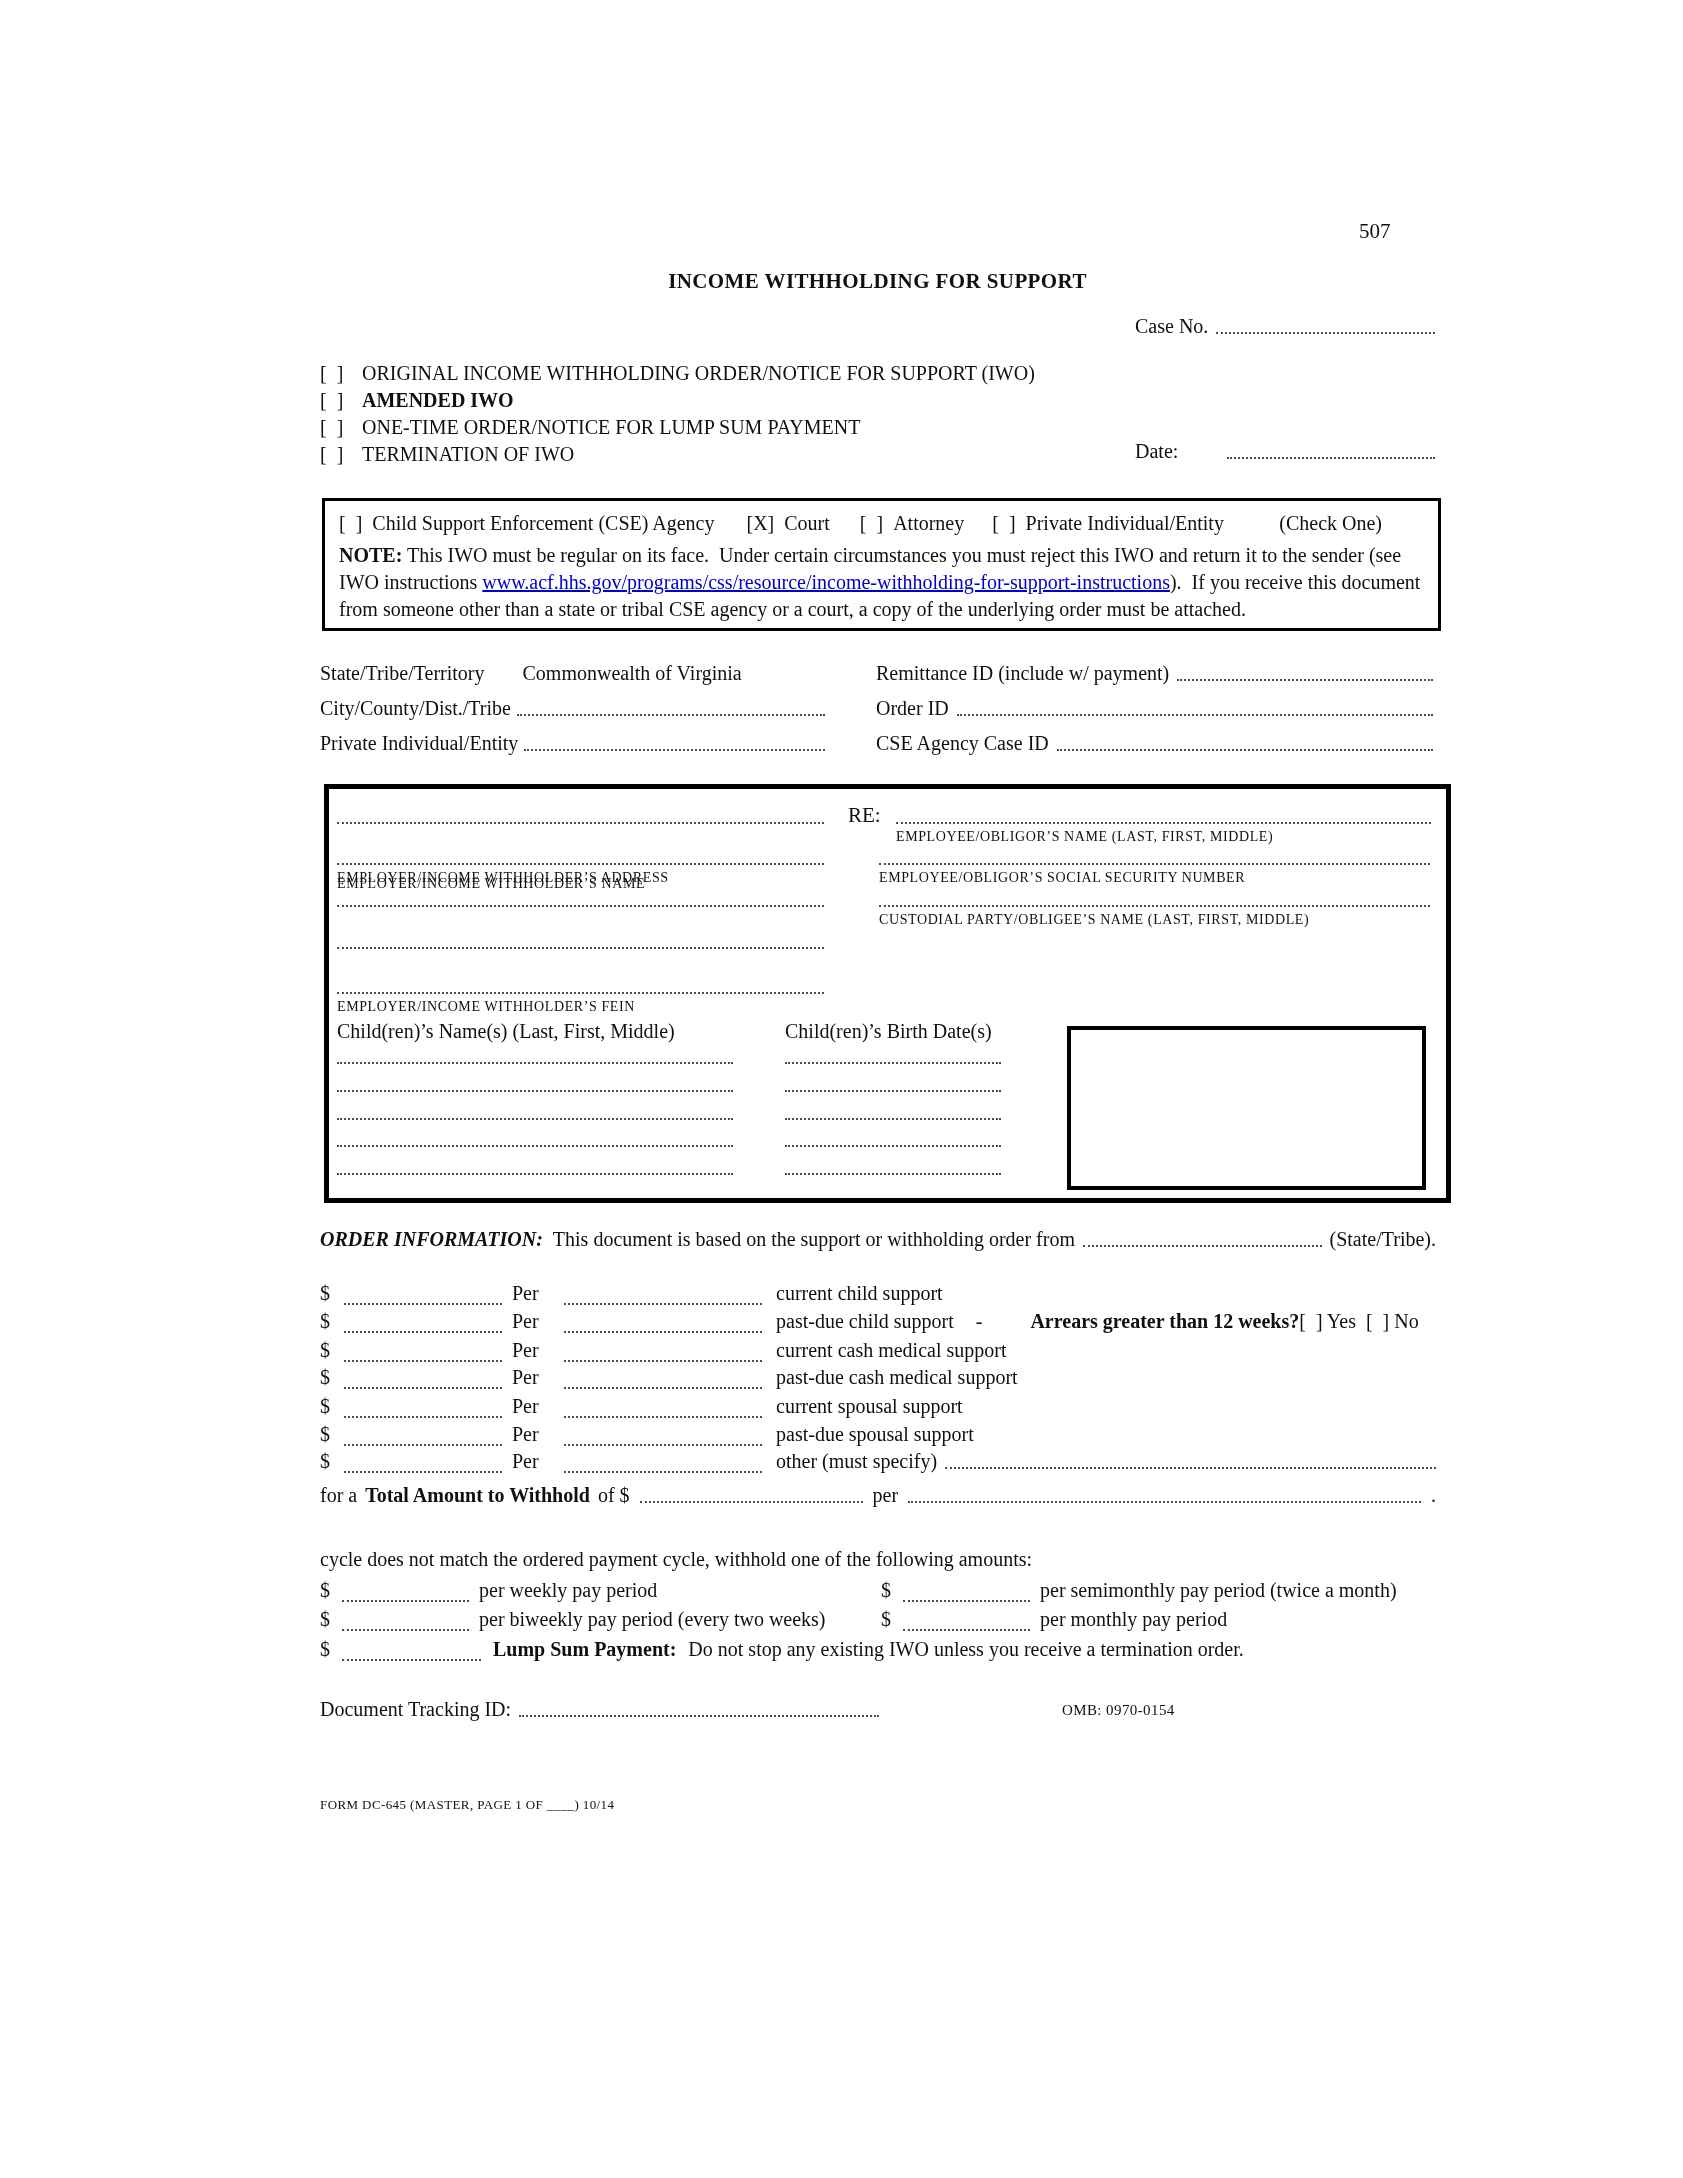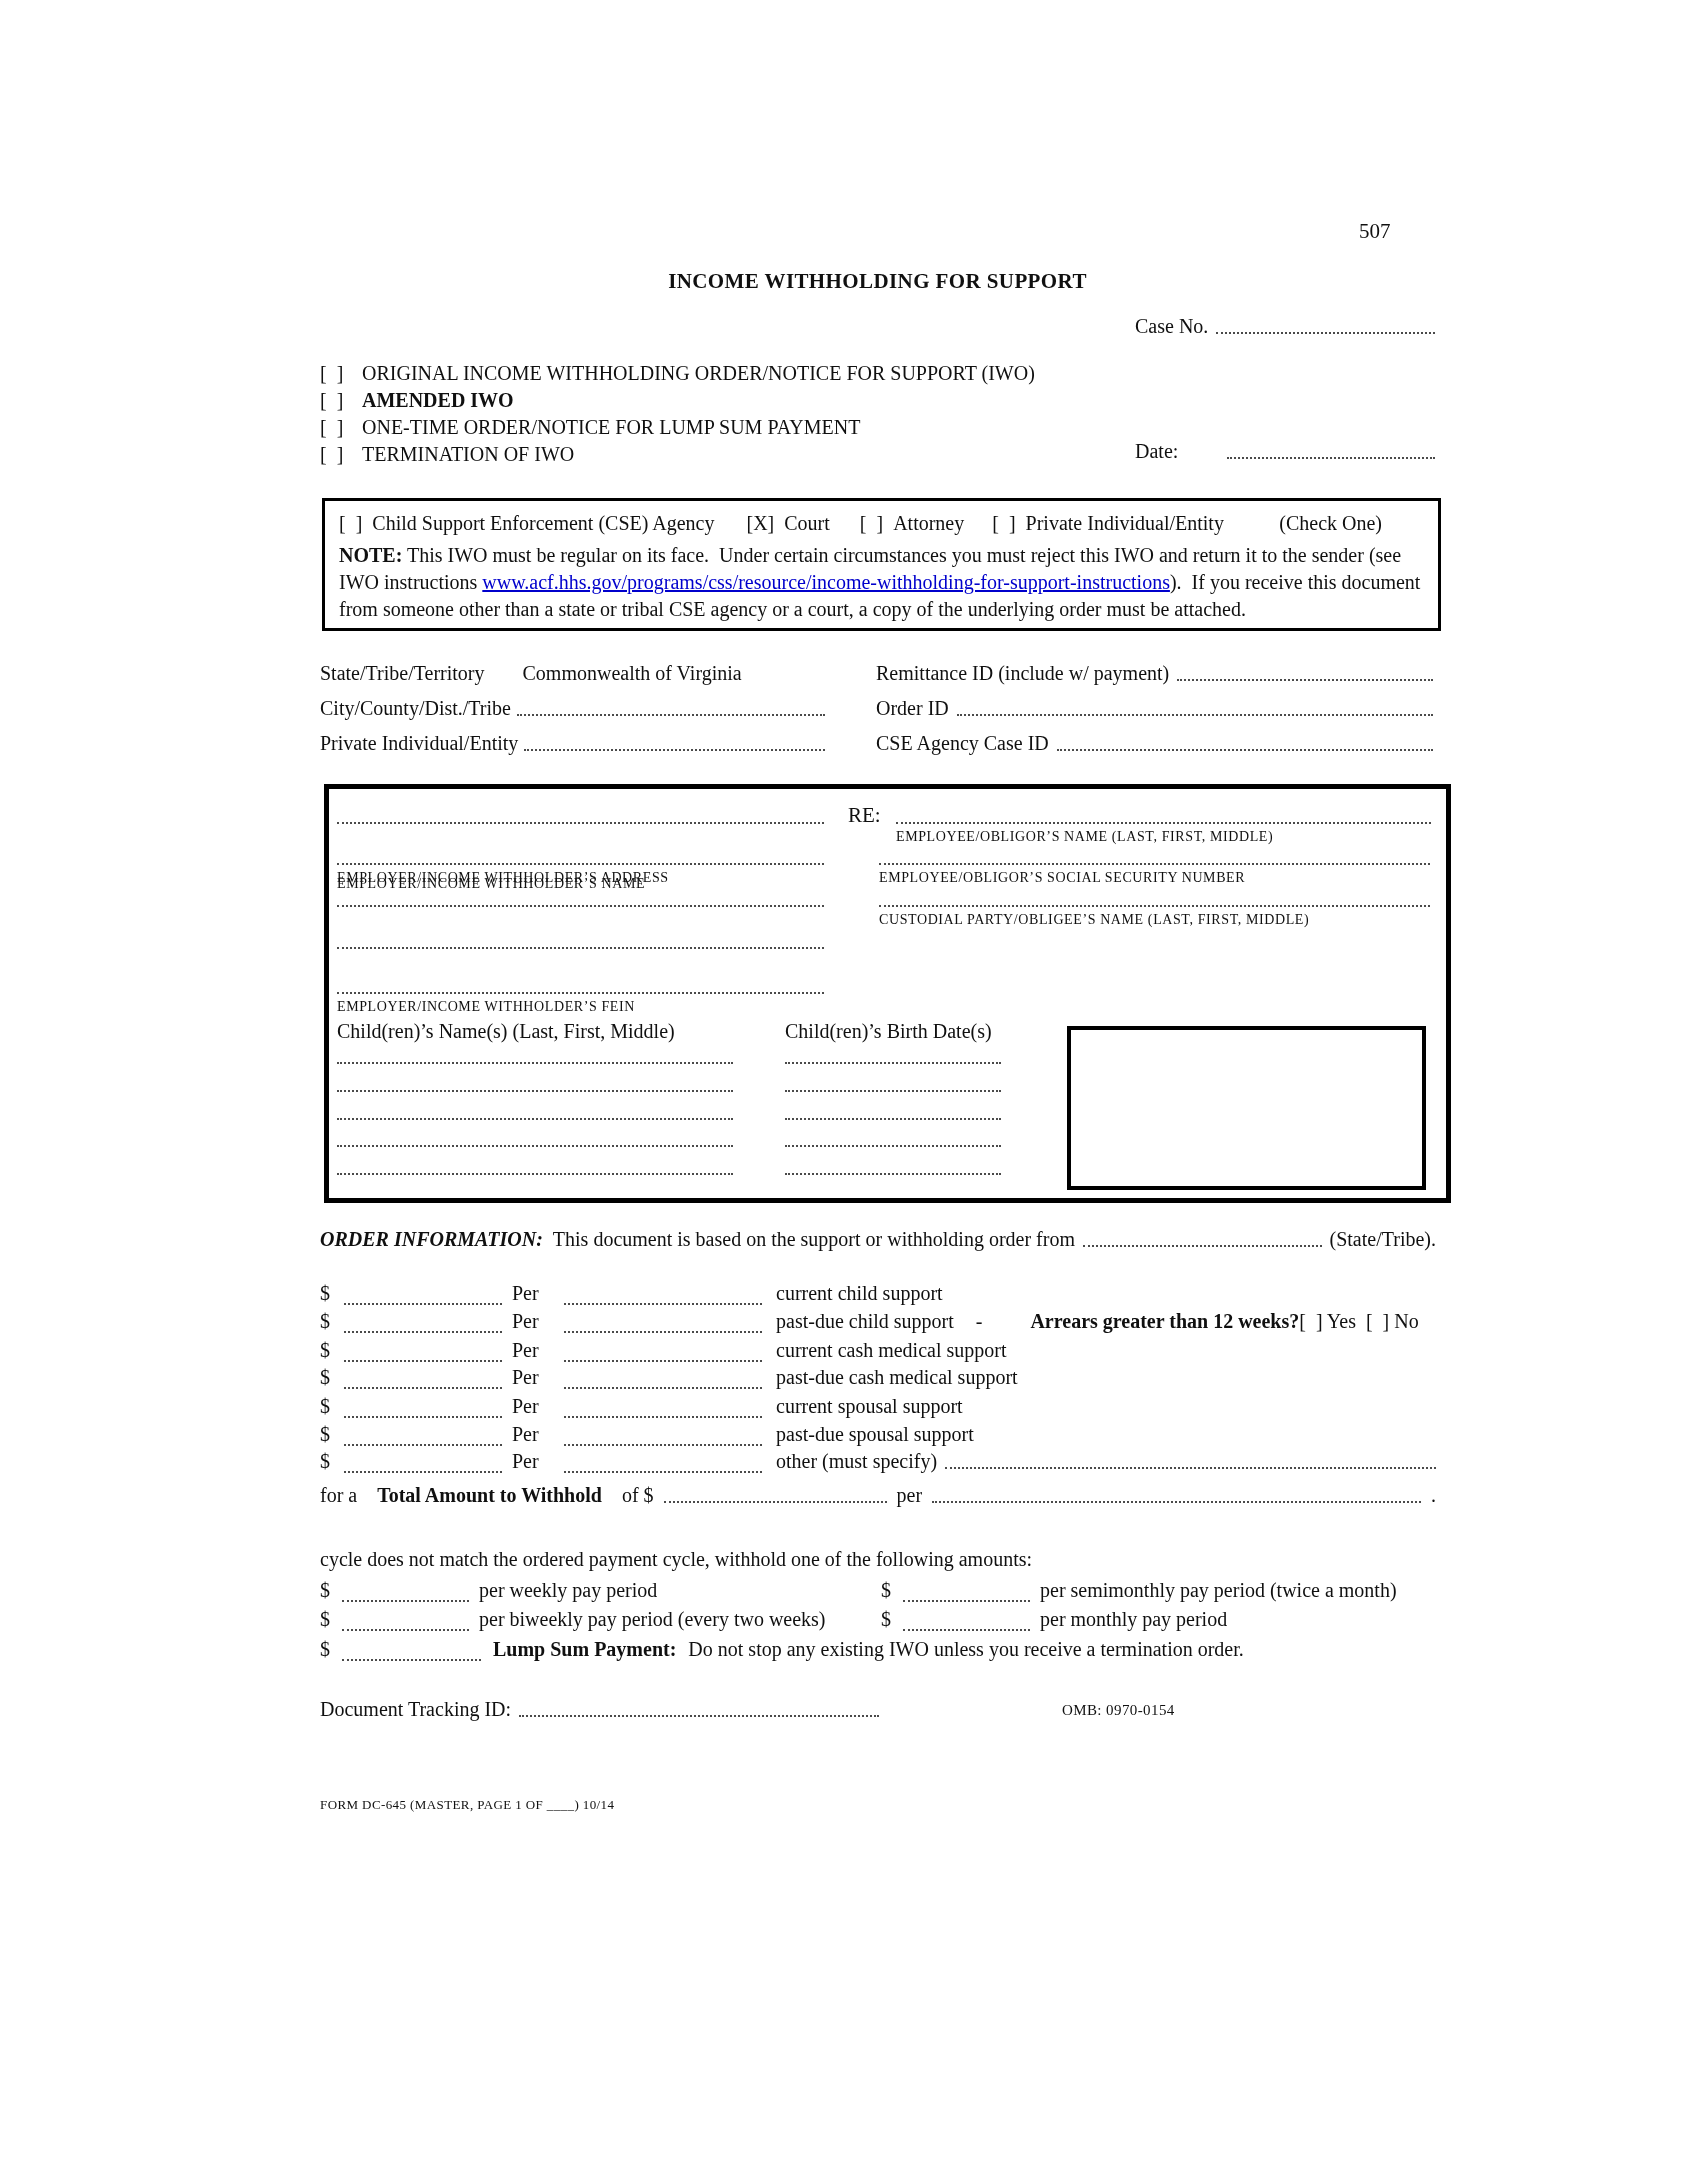--- a/index.html
+++ b/index.html
@@ -218,21 +218,21 @@
     <span class="cur" data-bind="order_information.amount_rows.6.currency">$</span>
     <span class="dots d1"></span>
     <span class="per" data-bind="order_information.amount_rows.6.per">Per</span>
     <span class="dots d2"></span>
     <span data-bind="order_information.amount_rows.6.label">other (must specify)</span>
     <span class="dots grow" style="margin-left:8px;"></span>
   </div>
 
   <div class="row" style="left:320px;top:1483px;width:1116px;">
     <span data-bind="order_information.total_pre">for a</span>
-    <span class="b" style="margin:0 20px;" data-bind="order_information.total_bold">Total Amount to Withhold</span>
+    <span class="b" style="margin:0 8px;" data-bind="order_information.total_bold">Total Amount to Withhold</span>
     <span data-bind="order_information.total_mid">of $</span>
     <span class="dots" style="width:223px;margin:0 10px 4px 10px;"></span>
     <span data-bind="order_information.total_per">per</span>
     <span class="dots grow" style="margin:0 10px 4px 10px;"></span>
     <span data-bind="order_information.total_end">.</span>
   </div>
 
   <div class="row" style="left:320px;top:1547px;">
     <span data-bind="amounts_to_withhold.intro_line2">cycle does not match the ordered payment cycle, withhold one of the following amounts:</span>
   </div>

